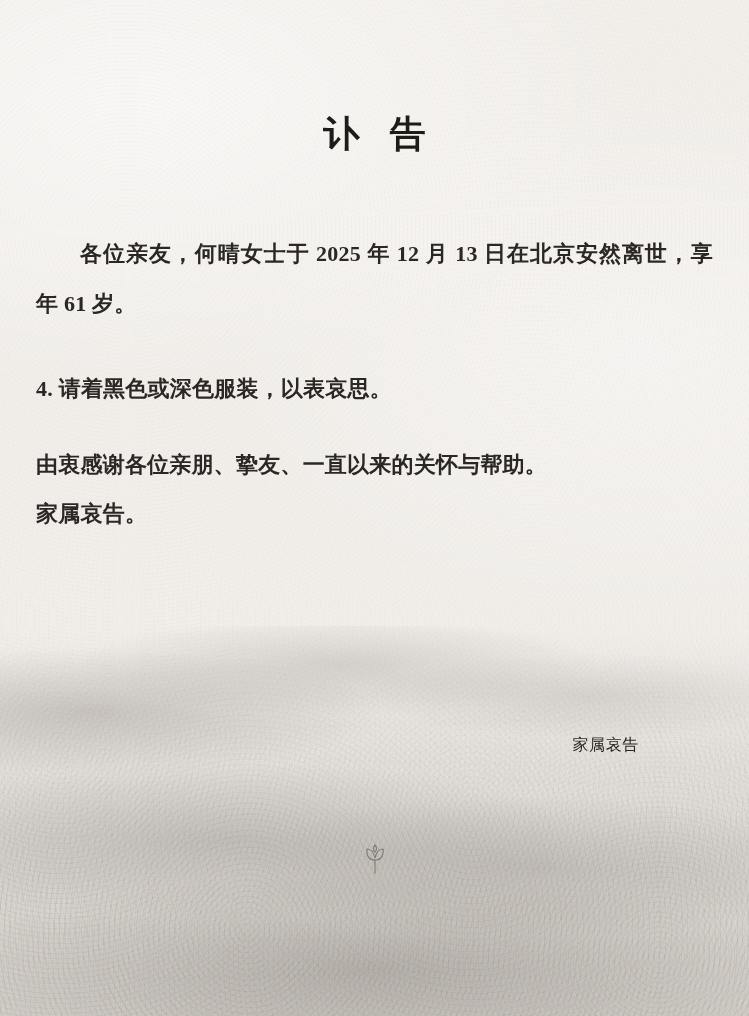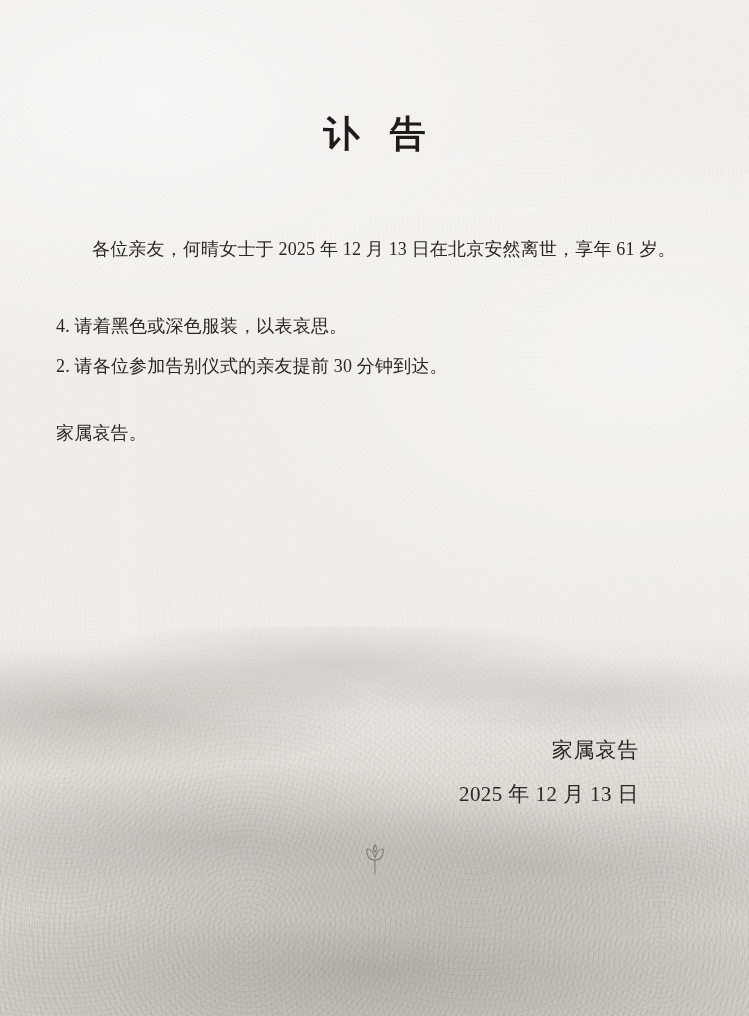--- a/index.html
+++ b/index.html
@@ -69,60 +69,61 @@
     inset: 0;
     pointer-events: none;
     background-image:
       repeating-radial-gradient(circle at 17% 23%, rgba(120,112,104,0.028) 0 0.8px, rgba(0,0,0,0) 0.8px 4px),
       repeating-radial-gradient(circle at 71% 61%, rgba(120,112,104,0.025) 0 0.7px, rgba(0,0,0,0) 0.7px 4.6px);
   }
 
   .content {
     position: relative;
     z-index: 3;
-    padding: 0 56px;
+    padding: 0 36px;
   }
 
   .title {
     text-align: center;
     font-size: 36px;
     font-weight: bold;
     letter-spacing: 0.30em;
     text-indent: 0.30em;
     color: #1f1b18;
     margin-top: 110px;
   }
 
   .body-block {
     margin-top: 70px;
-    font-size: 18px;
+    font-size: 22px;
     line-height: 2.25;
     color: #2b2724;
     letter-spacing: 0.01em;
+    font-weight: bold;
   }
 
   .para {
     margin: 0;
     text-align: justify;
     text-justify: inter-ideograph;
   }
   .para.indent {
     text-indent: 2em;
   }
 
   .gap-lg { height: 36px; }
   .gap-md { height: 26px; }
 
   .signature {
     position: absolute;
     z-index: 3;
     right: 110px;
     top: 728px;
-    text-align: right;
-    font-size: 21px;
+    text-align: center;
+    font-size: 16px;
     line-height: 2.1;
     color: #2b2724;
   }
   .sig-name { letter-spacing: 0.04em; }
   .sig-date { margin-left: -42px; letter-spacing: 0.02em; }
 
   .seal {
     position: absolute;
     z-index: 4;
     left: 50%;
@@ -148,32 +149,31 @@
     <div class="body-block">
 
       <p class="para indent">各位亲友，何晴女士于 2025 年 12 月 13 日在北京安然离世，享年 61 岁。</p>
 
 
       <div class="gap-lg"></div>
 
 
       <p class="para">4. 请着黑色或深色服装，以表哀思。</p>
 
-      <p class="para">2. 请各位参加告别仪式的亲友提前 30 分钟到达。</p>
 
       <div class="gap-md"></div>
 
+      <p class="para">由衷感谢各位亲朋、挚友、一直以来的关怀与帮助。</p>
 
       <p class="para">家属哀告。</p>
     </div>
   </div>
 
   <div class="signature">
     <div class="sig-name">家属哀告</div>
-    <div class="sig-date">2025 年 12 月 13 日</div>
   </div>
 
   <div class="seal">
     <svg viewBox="0 0 26 34" width="26" height="34" fill="none" stroke="#4a443e" stroke-width="1.1">
       <path d="M13 20 C6 20 4 14 5 9 C9 9 12 13 13 18 C14 13 17 9 21 9 C22 14 20 20 13 20 Z"></path>
       <path d="M13 20 L13 33" stroke-linecap="round"></path>
       <path d="M13 12 C11 10 11 7 13 5 C15 7 15 10 13 12 Z"></path>
     </svg>
   </div>
 </div>

